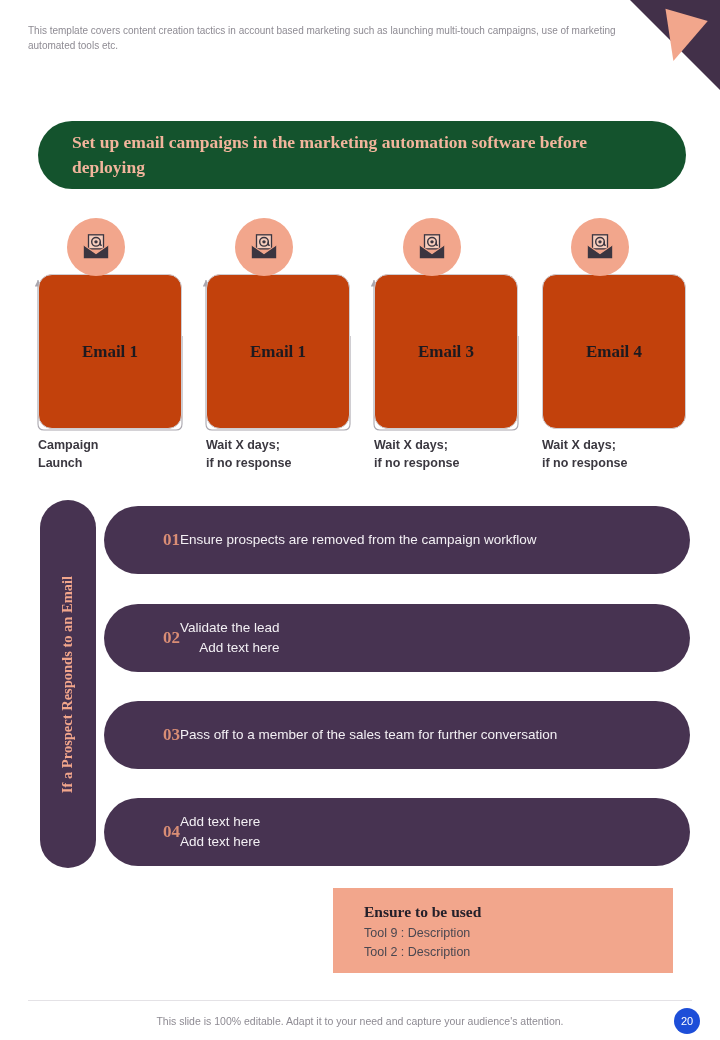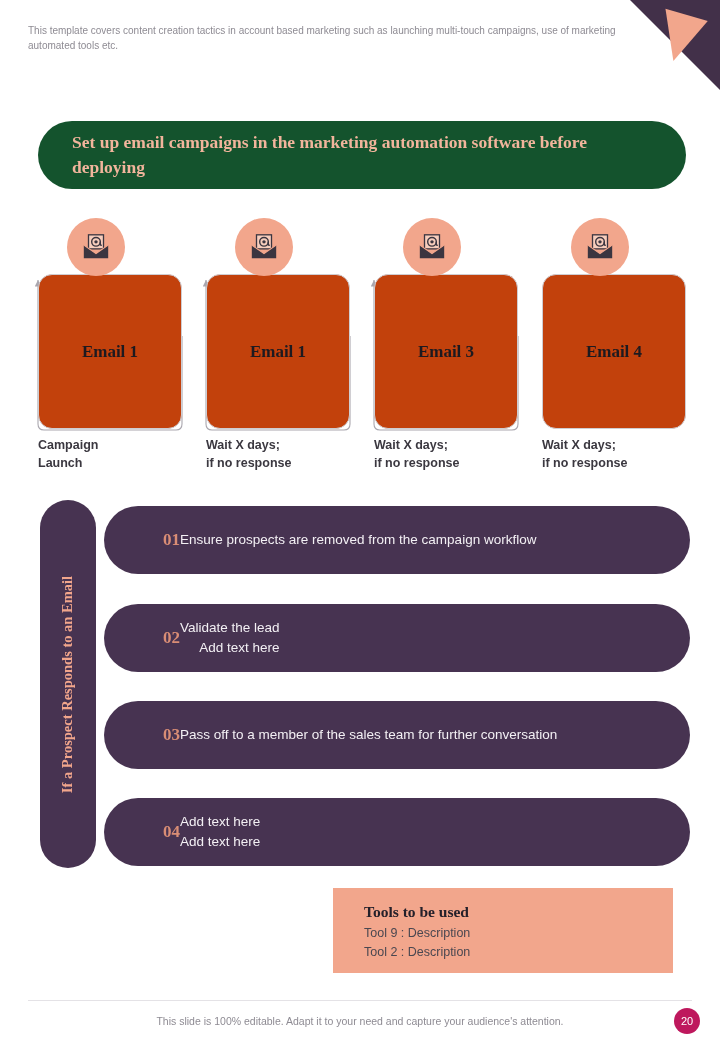--- a/index.html
+++ b/index.html
@@ -111,21 +111,21 @@
   .tools-line { font-size:12.5px; color:#4a4750; line-height:1.5; }
 
   
   .footer-rule { position:absolute; left:28px; top:1000px; width:664px; height:1px; background:#e4e2e6; }
   .footer-text {
     position:absolute; left:0; top:1015px; width:720px;
     text-align:center; font-size:10.5px; color:#8e8b93;
   }
   .page-badge {
     position:absolute; right:20px; top:1008px; width:26px; height:26px;
-    border-radius:50%; background:#be185d; color:#ffffff;
+    border-radius:50%; background:#1d4ed8; color:#ffffff;
     font-size:11px; display:flex; align-items:center; justify-content:center;
   }
 </style>
 </head>
 <body>
 
 <div class="corner-wrap">
   <div class="corner-dark"></div>
   <div class="corner-peach"></div>
 </div>
@@ -236,20 +236,20 @@
 <div class="pill" style="top:701px;">
   <span class="pill-num">03</span>
   <span class="pill-body">Pass off to a member of the sales team for further conversation</span>
 </div>
 <div class="pill" style="top:798px;">
   <span class="pill-num">04</span>
   <span class="pill-body">Add text here<br>Add text here</span>
 </div>
 
 <div class="tools">
-  <div class="tools-title">Tools to be used</div>
+  <div class="tools-title">Ensure to be used</div>
   <div class="tools-line">Tool 9 : Description</div>
   <div class="tools-line">Tool 2 : Description</div>
 </div>
 
 <div class="footer-rule"></div>
 <div class="footer-text">This slide is 100% editable. Adapt it to your need and capture your audience's attention.</div>
 <div class="page-badge">20</div>
 
 </body></html>

